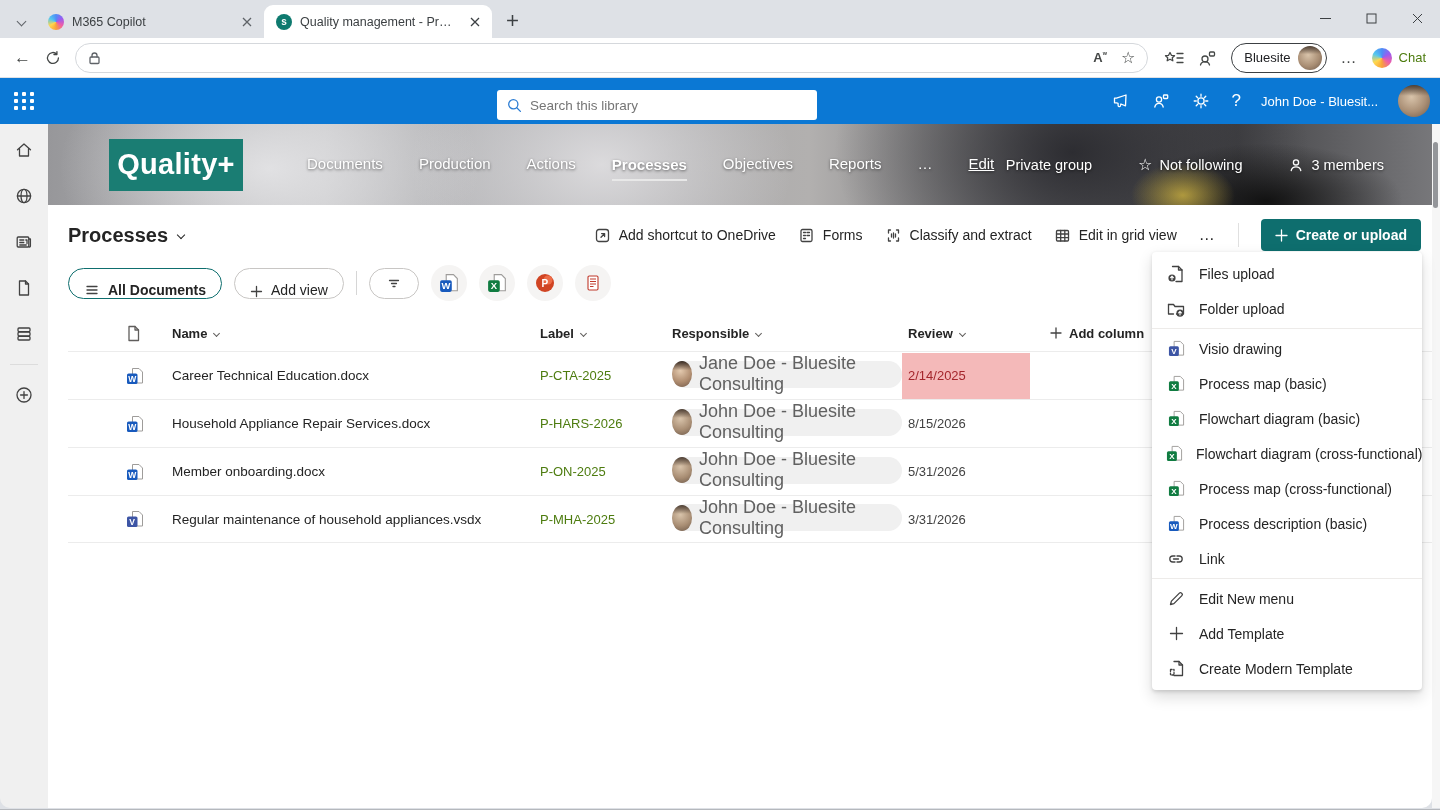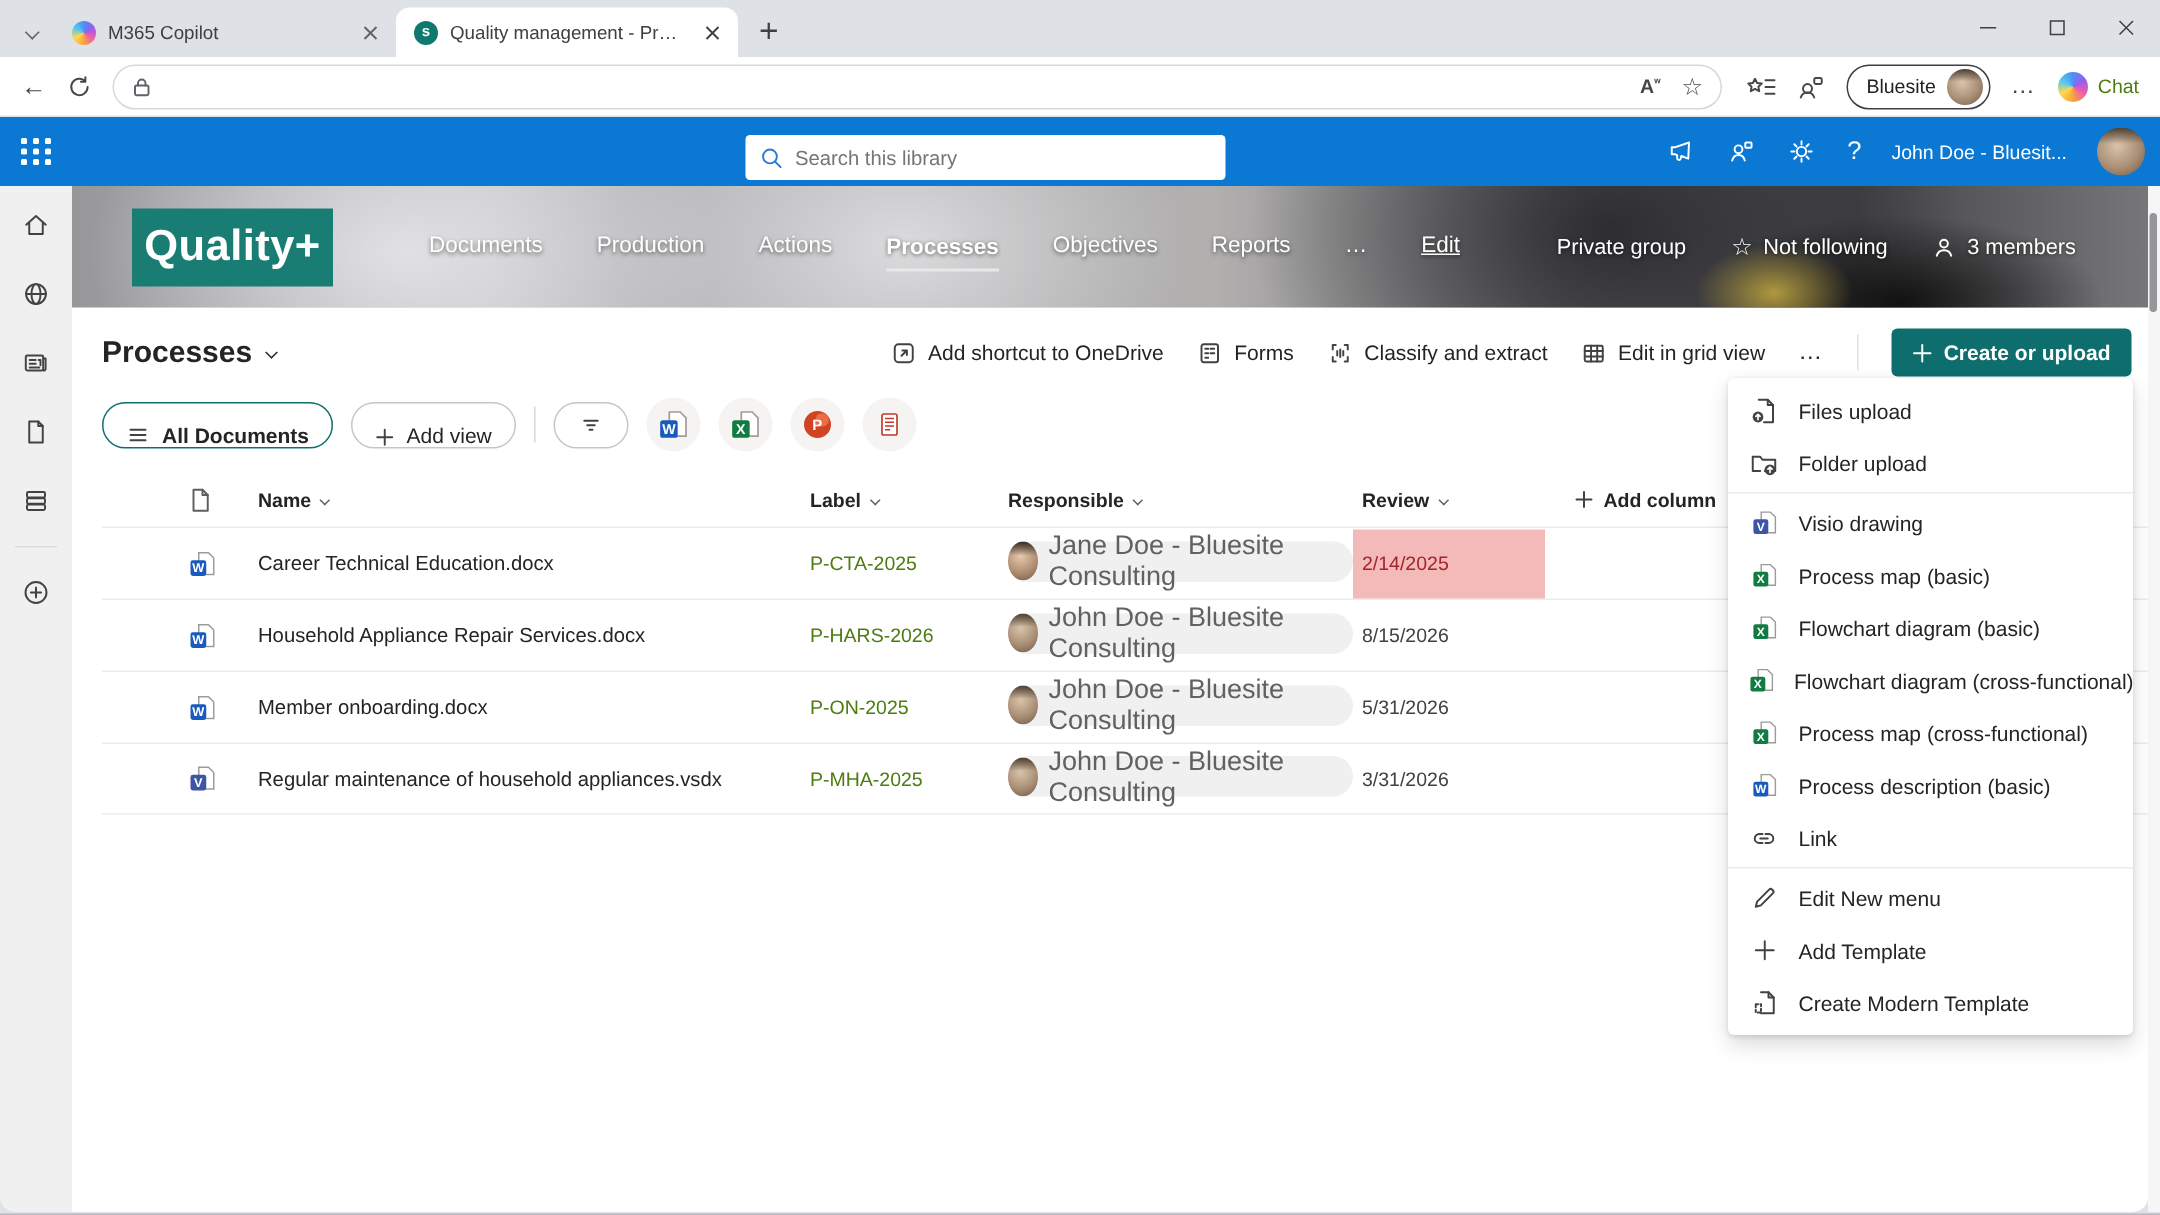--- a/index.html
+++ b/index.html
@@ -61,27 +61,28 @@
 
   
   .hero { height:81px; position:relative; display:flex; align-items:center; color:#fff;
     background:
       radial-gradient(ellipse 80px 50px at 82% 88%, rgba(244,210,70,.65), transparent 65%),
       radial-gradient(ellipse 190px 80px at 88% 95%, rgba(15,15,15,.95), transparent 72%),
       radial-gradient(ellipse 300px 190px at 16% 55%, rgba(232,232,234,.85), transparent 70%),
       radial-gradient(ellipse 280px 210px at 40% 50%, rgba(225,224,226,.9), transparent 68%),
       radial-gradient(ellipse 330px 230px at 74% 35%, rgba(35,35,40,.85), transparent 72%),
       linear-gradient(90deg,#97979a 0%,#c0c0c2 20%,#a7a7aa 40%,#b2b0af 55%,#6a6a6d 72%,#454548 86%,#77777a 100%);
+    padding-left: 21px;
   }
   .site-logo { width:134px; height:52px; margin-left:40px; background:#1a7d73; display:flex; align-items:center; justify-content:center; font-size:29px; font-weight:bold; letter-spacing:.3px; color:#fff; }
   .site-nav { display:flex; align-items:center; gap:36px; margin-left:64px; font-size:15px; text-shadow:0 1px 3px rgba(0,0,0,.55); }
   .site-nav .nav-item { padding-bottom:2px; }
   .site-nav .nav-item.active { font-weight:bold; border-bottom:2.5px solid #e8e8e8; padding-bottom:6px; margin-bottom:-8px; }
   .site-nav .nav-edit { text-decoration:underline; }
-  .hero-right { margin-left:auto; margin-right:48px; display:flex; align-items:center; gap:30px; font-size:14.5px; text-shadow:0 1px 3px rgba(0,0,0,.6); }
+  .hero-right { margin-left:auto; margin-right:48px; display:flex; align-items:center; gap:46px; font-size:14.5px; text-shadow:0 1px 3px rgba(0,0,0,.6); }
   .hero-right .hr-item { display:flex; align-items:center; gap:7px; }
   .star-glyph { font-size:16px; }
 
   
   .cmdbar { display:flex; align-items:center; height:48px; padding:0 11px 0 20px; margin-top:6px; }
   .page-title { display:flex; align-items:center; gap:10px; font-size:20px; font-weight:bold; color:#242424; }
   .page-title .chev { border-color:#242424; width:6px; height:6px; }
   .cmd-group { margin-left:auto; display:flex; align-items:center; gap:22px; font-size:14px; color:#242424; }
   .cmd { display:flex; align-items:center; gap:8px; white-space:nowrap; }
   .cmd-more { font-size:16px; letter-spacing:1px; color:#242424; }

